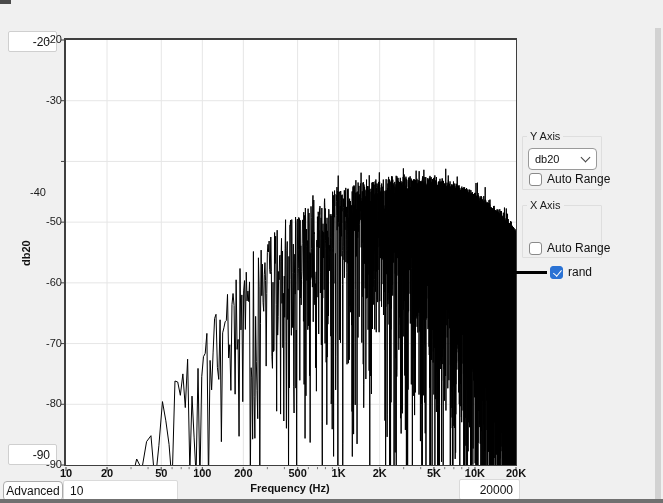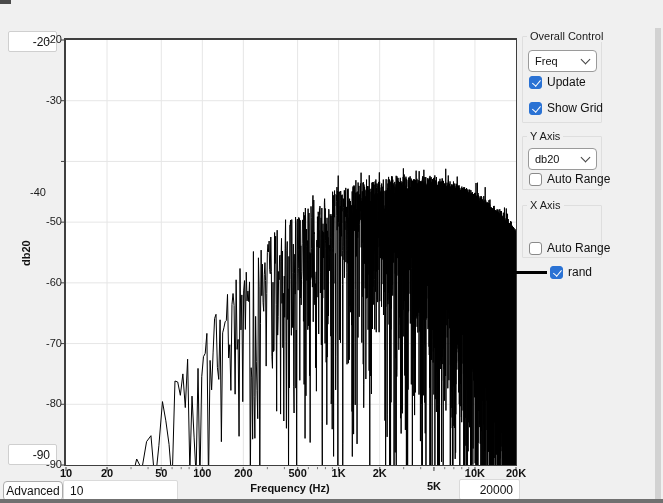--- a/index.html
+++ b/index.html
@@ -140,35 +140,20 @@
       <line x1="1" y1="425" x2="5" y2="425" stroke="#3f3f3f" stroke-width="1"></line>
     </svg>
 
   <span class="axis-title-y">db20</span>
   <span class="axis-title-x">Frequency (Hz)</span>
 
   <button class="advanced">Advanced</button>
   <input class="field f-xmin" value="10" style="">
   <input class="field f-xmax" value="20000" style="">
 
-  <div class="group g-overall">
-    <span class="group-title">Overall Control</span>
-    <div class="dropdown" style="top:13px;">
-      <span class="dd-text">Freq</span>
-      <span class="chev"></span>
-    </div>
-    <label class="cb-row" style="top:38px;">
-      <span class="cb checked"></span>
-      <span class="cb-label">Update</span>
-    </label>
-    <label class="cb-row" style="top:64px;">
-      <span class="cb checked"></span>
-      <span class="cb-label">Show Grid</span>
-    </label>
-  </div>
 
   <div class="group g-yaxis">
     <span class="group-title">Y Axis</span>
     <div class="dropdown" style="top:11px;">
       <span class="dd-text">db20</span>
       <span class="chev"></span>
     </div>
     <label class="cb-row" style="top:35px;">
       <span class="cb"></span>
       <span class="cb-label">Auto Range</span>
@@ -192,21 +177,21 @@
   <div class="scrollbar"></div>
   <div class="bottom-edge"></div>
 <span class="xlab" style="left: 66px; top: 467px;">10</span>
     <span class="xlab" style="left: 107.037px; top: 467px;">20</span>
     <span class="xlab" style="left: 161.284px; top: 467px;">50</span>
     <span class="xlab" style="left: 202.321px; top: 467px;">100</span>
     <span class="xlab" style="left: 243.358px; top: 467px;">200</span>
     <span class="xlab" style="left: 297.605px; top: 467px;">500</span>
     <span class="xlab" style="left: 338.642px; top: 467px;">1K</span>
     <span class="xlab" style="left: 379.679px; top: 467px;">2K</span>
-    <span class="xlab" style="left: 433.927px; top: 480px;">5K</span>
+    <span class="xlab" style="left: 433.927px; top: 467px;">5K</span>
     <span class="xlab" style="left: 474.963px; top: 467px;">10K</span>
     <span class="xlab" style="left: 516px; top: 467px;">20K</span>
     <span class="ylab" style="left: 36px; top: 33px;">-20</span>
     <span class="ylab" style="left: 36px; top: 93.7143px;">-30</span>
     <span class="ylab" style="left: 20px; top: 154.429px; margin-top: 32px;">-40</span>
     <span class="ylab" style="left: 36px; top: 215.143px;">-50</span>
     <span class="ylab" style="left: 36px; top: 275.857px;">-60</span>
     <span class="ylab" style="left: 36px; top: 336.571px;">-70</span>
     <span class="ylab" style="left: 36px; top: 397.286px;">-80</span>
     <span class="ylab" style="left: 36px; top: 458px;">-90</span>

